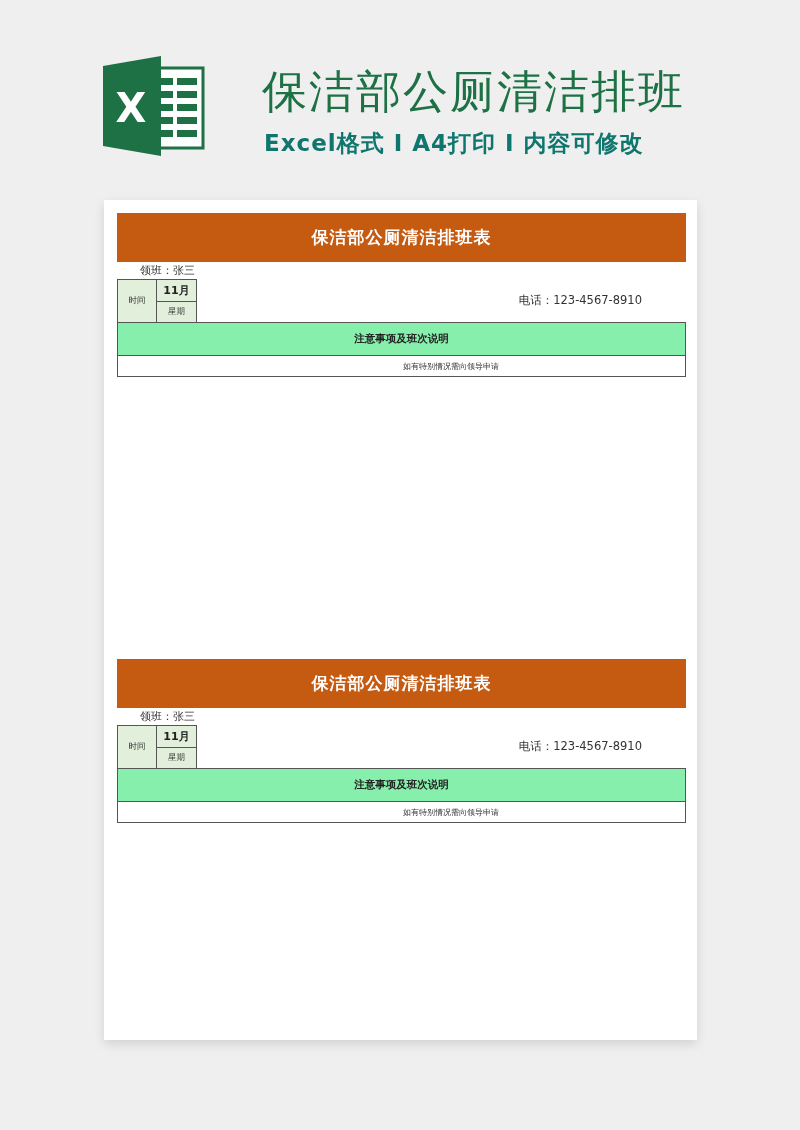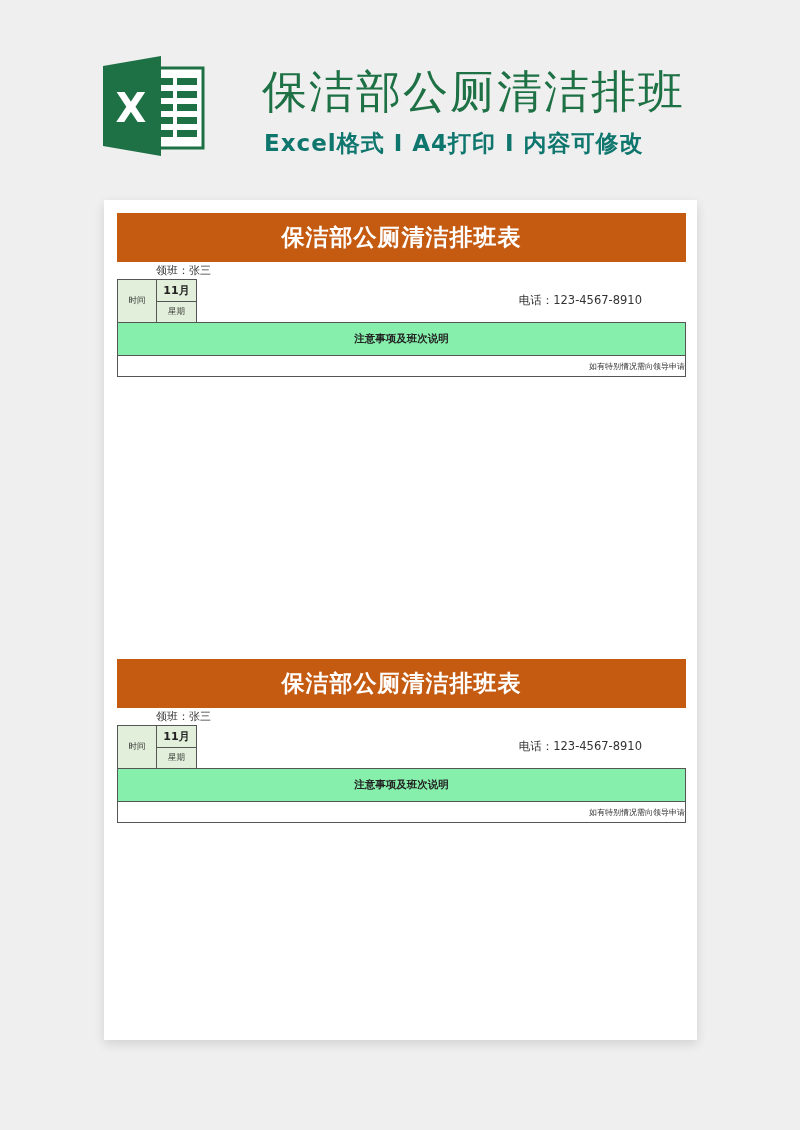--- a/index.html
+++ b/index.html
@@ -31,44 +31,44 @@
     width: 593px; height: 840px;
     background: #ffffff;
     box-shadow: 0 4px 10px rgba(0,0,0,0.12);
   }
   .sheet { position: absolute; left: 13px; width: 569px; }
   .sheet.s1 { top: 13px; }
   .sheet.s2 { top: 459px; }
 
   .title-bar {
     height: 49px; background: #c55a11; color: #fff;
-    font-size: 23px; font-weight: bold; text-align: center;
+    font-size: 17px; font-weight: bold; text-align: center;
     line-height: 49px; letter-spacing: 1px;
   }
   .info-row {
     position: relative; height: 17px; font-size: 11px; color: #333;
   }
-  .info-row .leader { position: absolute; left: 39px; top: 1px; }
+  .info-row .leader { position: absolute; left: 23px; top: 1px; }
   .info-row .phone { position: absolute; right: 44px; top: 1px; font-size: 11.5px; margin-top: 30px; }
 
   table.sched {
     border-collapse: collapse; width: 569px; table-layout: fixed;
     font-size: 8.5px; color: #333;
   }
   table.sched td {
     border: 1px solid #555; text-align: center; vertical-align: middle;
     padding: 0; overflow: hidden; white-space: nowrap; margin-top: 24px;
   }
   .green { background: #e2efda; }
   .hdr-row td { height: 22px; }
   .hdr-row2 td { height: 21px; font-family: Liberation Serif, serif; }
   .month { font-size: 11px; font-weight: bold; color: #222; }
   .notes-head td { height: 33px; background: #86efac; font-size: 10.5px; font-weight: bold; color: #222; }
   .footer-row td { height: 21px; font-size: 8px; }
-  .footer-row td.footer-text { text-align: right; padding-left: 285px; }
+  .footer-row td.footer-text { text-align: left; padding-left: 285px; }
 </style>
 </head>
 <body>
 
 <svg class="logo" viewBox="0 0 102 100">
   <rect x="52" y="12" width="48" height="80" fill="#ffffff" stroke="#1e7145" stroke-width="3"></rect>
   <g fill="#1e7145">
     <rect x="58" y="22" width="12" height="7"></rect>
       <rect x="74" y="22" width="20" height="7"></rect>
     <rect x="58" y="35" width="12" height="7"></rect>

